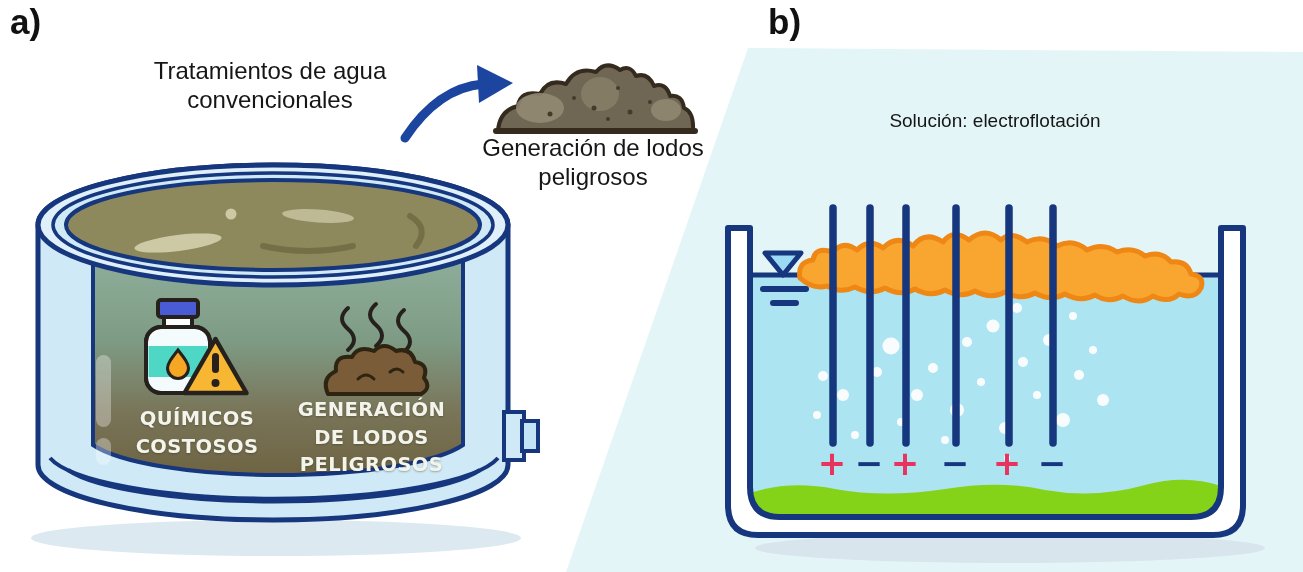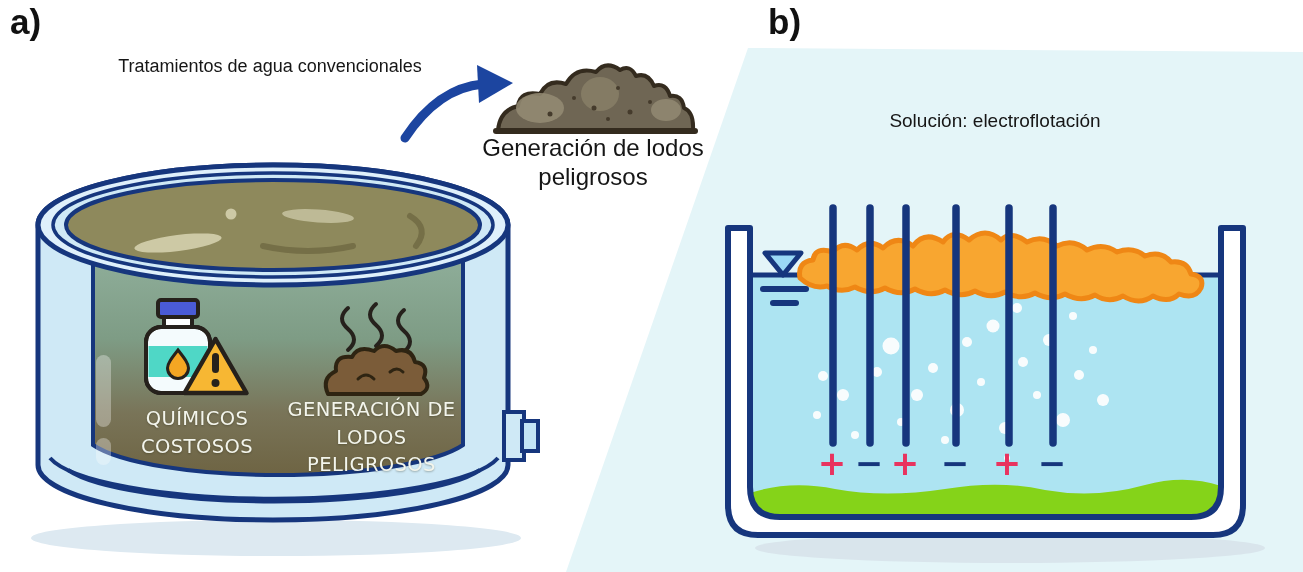--- a/index.html
+++ b/index.html
@@ -6,26 +6,26 @@
   .canvas{
     position:relative;width:1303px;height:572px;background:#ffffff;overflow:hidden;
     font-family:"Liberation Sans",sans-serif;color:#1b1b1b;
   }
   .abs{position:absolute;}
   .panelb-bg{
     position:absolute;inset:0;background:#e4f5f8;
     clip-path:polygon(748px 48px,1303px 52px,1303px 572px,566px 572px);
   }
   .panel-label{font-size:35px;font-weight:600;color:#111;}
-  .title-a{left:115px;top:56px;width:310px;text-align:center;font-size:18px;line-height:1.22;color:#161616;}
+  .title-a{left:115px;top:56px;width:310px;text-align:center;font-size:24px;line-height:1.22;color:#161616;}
   .caption-a{left:458px;top:134px;width:270px;text-align:center;font-size:24px;line-height:1.2;color:#161616;}
   .title-b{left:815px;top:110px;width:360px;text-align:center;font-size:19px;color:#161616;}
   .tank-label{
     font-family:"DejaVu Sans","Liberation Sans",sans-serif;
-    font-weight:normal;color:#f3f5ec;text-align:center;
+    font-weight:bold;color:#f3f5ec;text-align:center;
     font-size:19.5px;line-height:1.42;letter-spacing:.4px;
     text-shadow:0 1px 2px rgba(40,40,20,.35);
   }
   .sign{
     font-family:"DejaVu Sans",sans-serif;font-weight:bold;font-size:34px;
     transform:translate(-50%,-54%);line-height:1;
   }
 </style>
 </head>
 <body>

